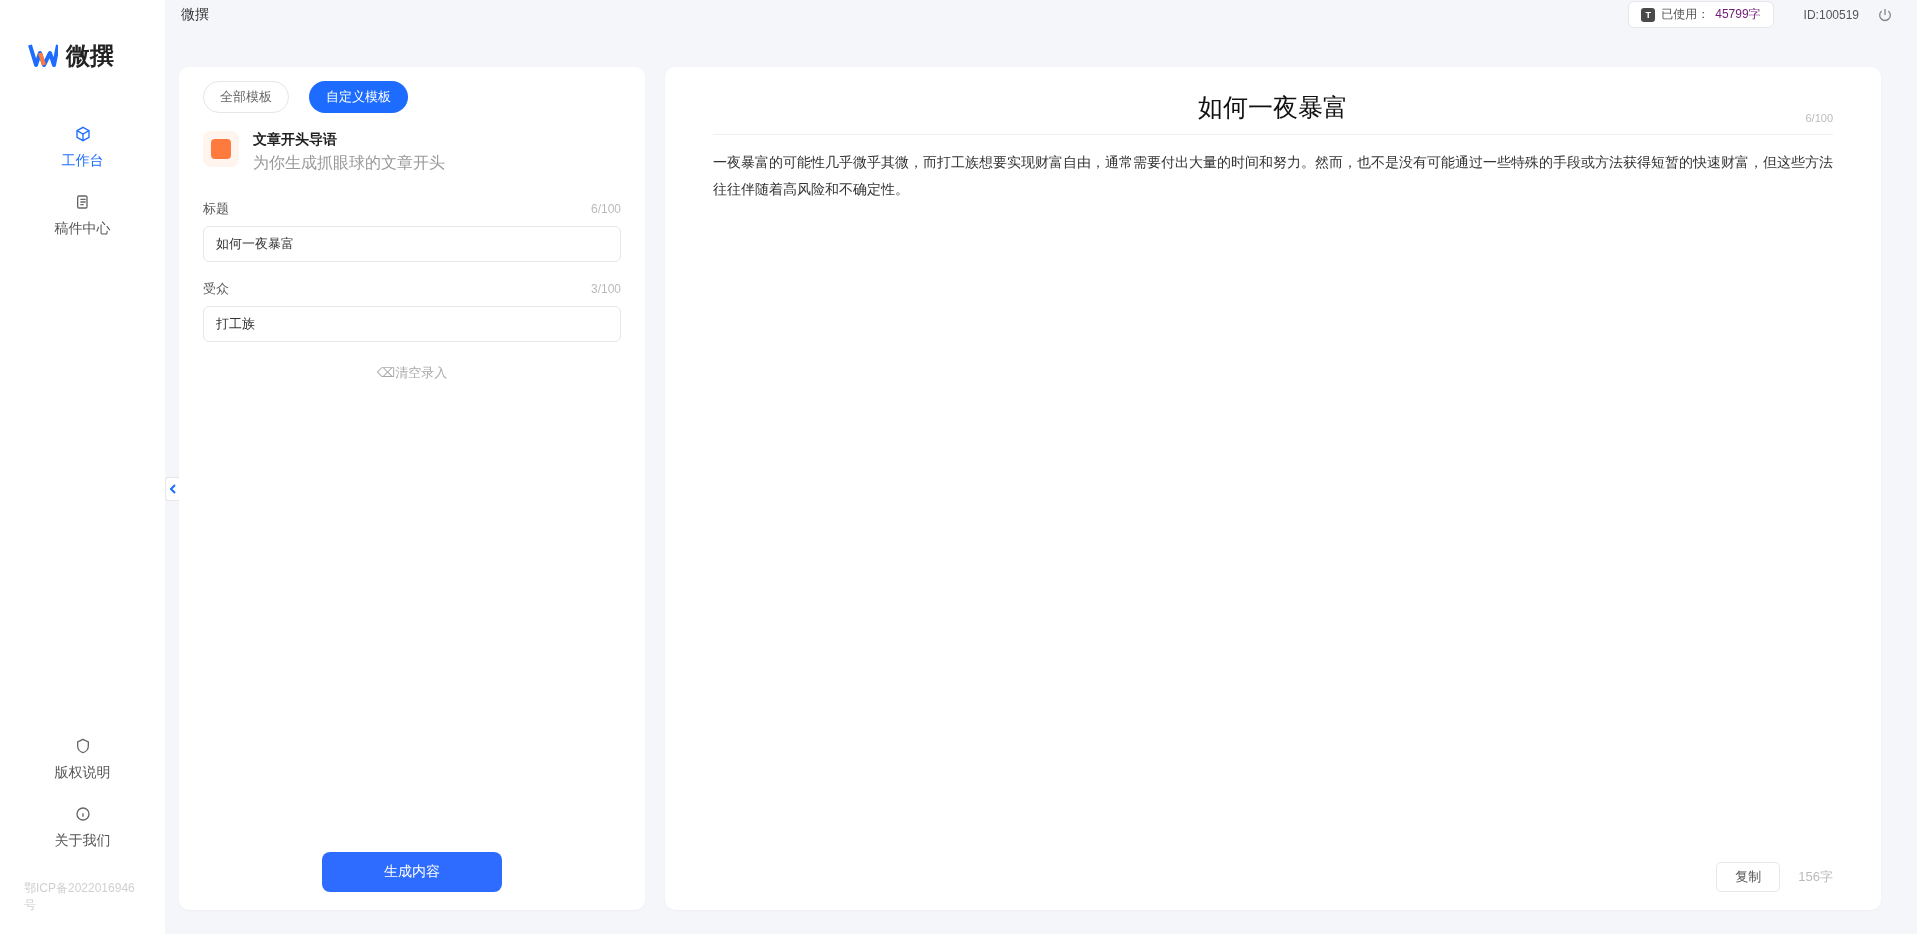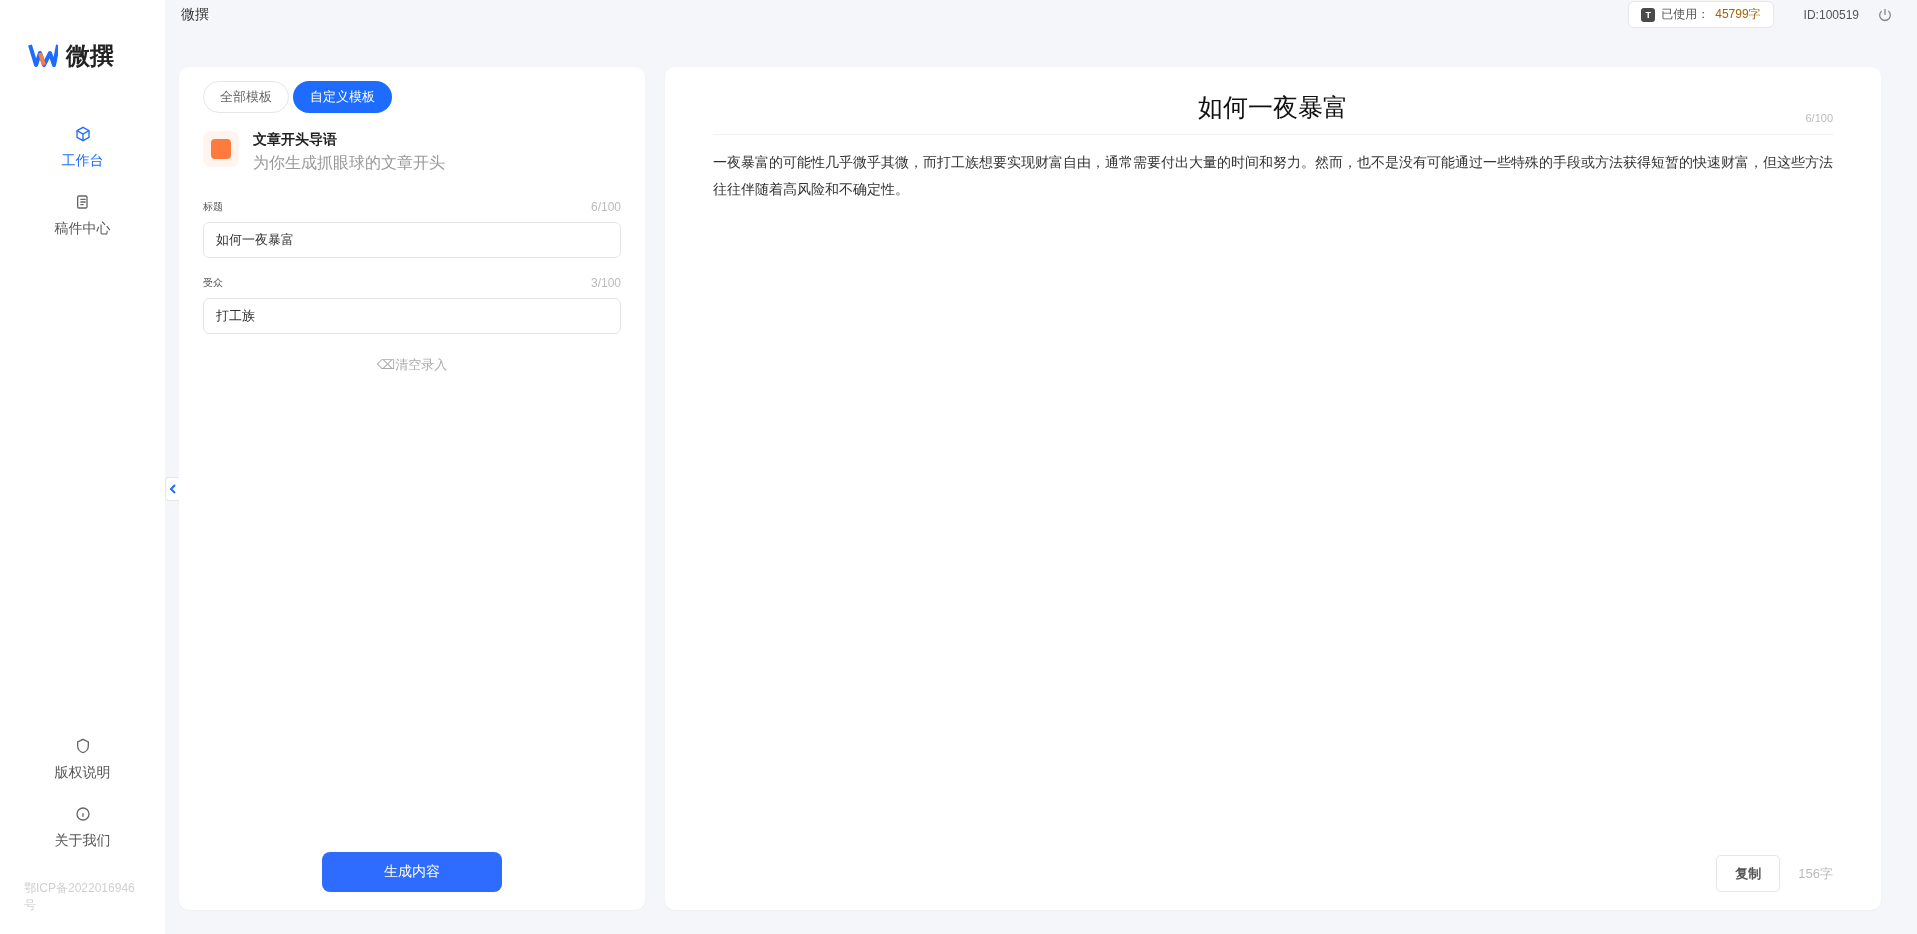--- a/index.html
+++ b/index.html
@@ -58,21 +58,21 @@
 }
 .header-title { color:#333; }
 .header-spacer { flex:1; }
 .usage-badge {
   display:flex; align-items:center; gap:6px;
   border:1px solid #e6e6eb; border-radius:6px;
   padding: 4px 12px; font-size:12px; color:#555;
   background:#fff;
 }
 .usage-badge .t-icon { display:inline-flex; width:14px; height:14px; align-items:center; justify-content:center; border-radius:3px; background:#4a4a4a; color:#fff; font-size:9px; font-weight:700; }
-.usage-num { color:#a16207; }
+.usage-num { color:#701a75; }
 .id-text { margin-left: 30px; font-size:12px; color:#555; }
 .power-icon { margin-left:18px; width:16px; height:16px; color:#888; cursor:pointer; display:inline-flex; }
 
 .content {
   flex:1;
   display:flex;
   gap: 20px;
   padding: 38px 36px 24px 14px;
 }
 .panel {
@@ -86,42 +86,42 @@
   flex-direction:column;
   padding: 14px 24px 18px;
   position:relative;
 }
 .panel-right {
   flex:1;
   padding: 24px 48px 18px;
   display:flex;
   flex-direction:column;
 }
-.tabs { display:flex; gap:4px; margin-bottom: 18px; }
+.tabs { display:flex; gap:20px; margin-bottom: 18px; }
 .tab {
   padding: 6px 16px;
   border-radius: 16px;
   font-size: 13px;
   color:#666;
   cursor:pointer;
   border:1px solid transparent;
 }
 .tab.inactive { border-color:#e6e6eb; background:#fff; }
 .tab.active { background:#1d6cff; color:#fff;font-family:Liberation Serif, serif; }
 .template-head { display:flex; gap:14px; align-items:flex-start; margin-bottom: 26px; }
 .template-icon {
   width:36px; height:36px; border-radius:8px;
   background:#fff5ee; display:flex; align-items:center; justify-content:center;
 }
 .template-icon-inner { width:20px; height:20px; border-radius:4px; background:#ff7a3d; }
 .template-name { font-size:14px; font-weight:600; color:#222; margin-bottom:4px; }
 .template-desc { font-size:16px; color:#999; }
 .field { margin-bottom: 18px; }
 .field-label-row { display:flex; justify-content:space-between; align-items:center; margin-bottom:8px; }
-.field-label { font-size:10px; color:#555; }
+.field-label { font-size:13px; color:#555; }
 .field-counter { font-size:12px; color:#bbb; }
 .field-input {
   width:100%;
   height:36px;
   border:1px solid #e6e6eb;
   border-radius:6px;
   padding: 0 12px;
   font-size:13px;
   color:#333;
   outline:none;
@@ -176,23 +176,23 @@
   font-size:14px;
   line-height:1.9;
   color:#333;
 }
 .output-body p { margin-bottom:14px; }
 .output-footer {
   display:flex; align-items:center; justify-content:flex-end; gap:18px;
   padding-top:10px;
 }
 .copy-btn {
-  height:37px; padding:0 18px;
+  height:30px; padding:0 18px;
   border:1px solid #e6e6eb; border-radius:5px;
-  background:#fff; color:#555; font-size:13px; cursor:pointer;font-weight:bold;
+  background:#fff; color:#555; font-size:13px; cursor:pointer;
 }
 .char-count { font-size:13px; color:#bbb; }
 svg { display:block; }
 </style>
 </head>
 <body>
 
 <div class="app">
   <aside class="sidebar">
     <div class="logo">

